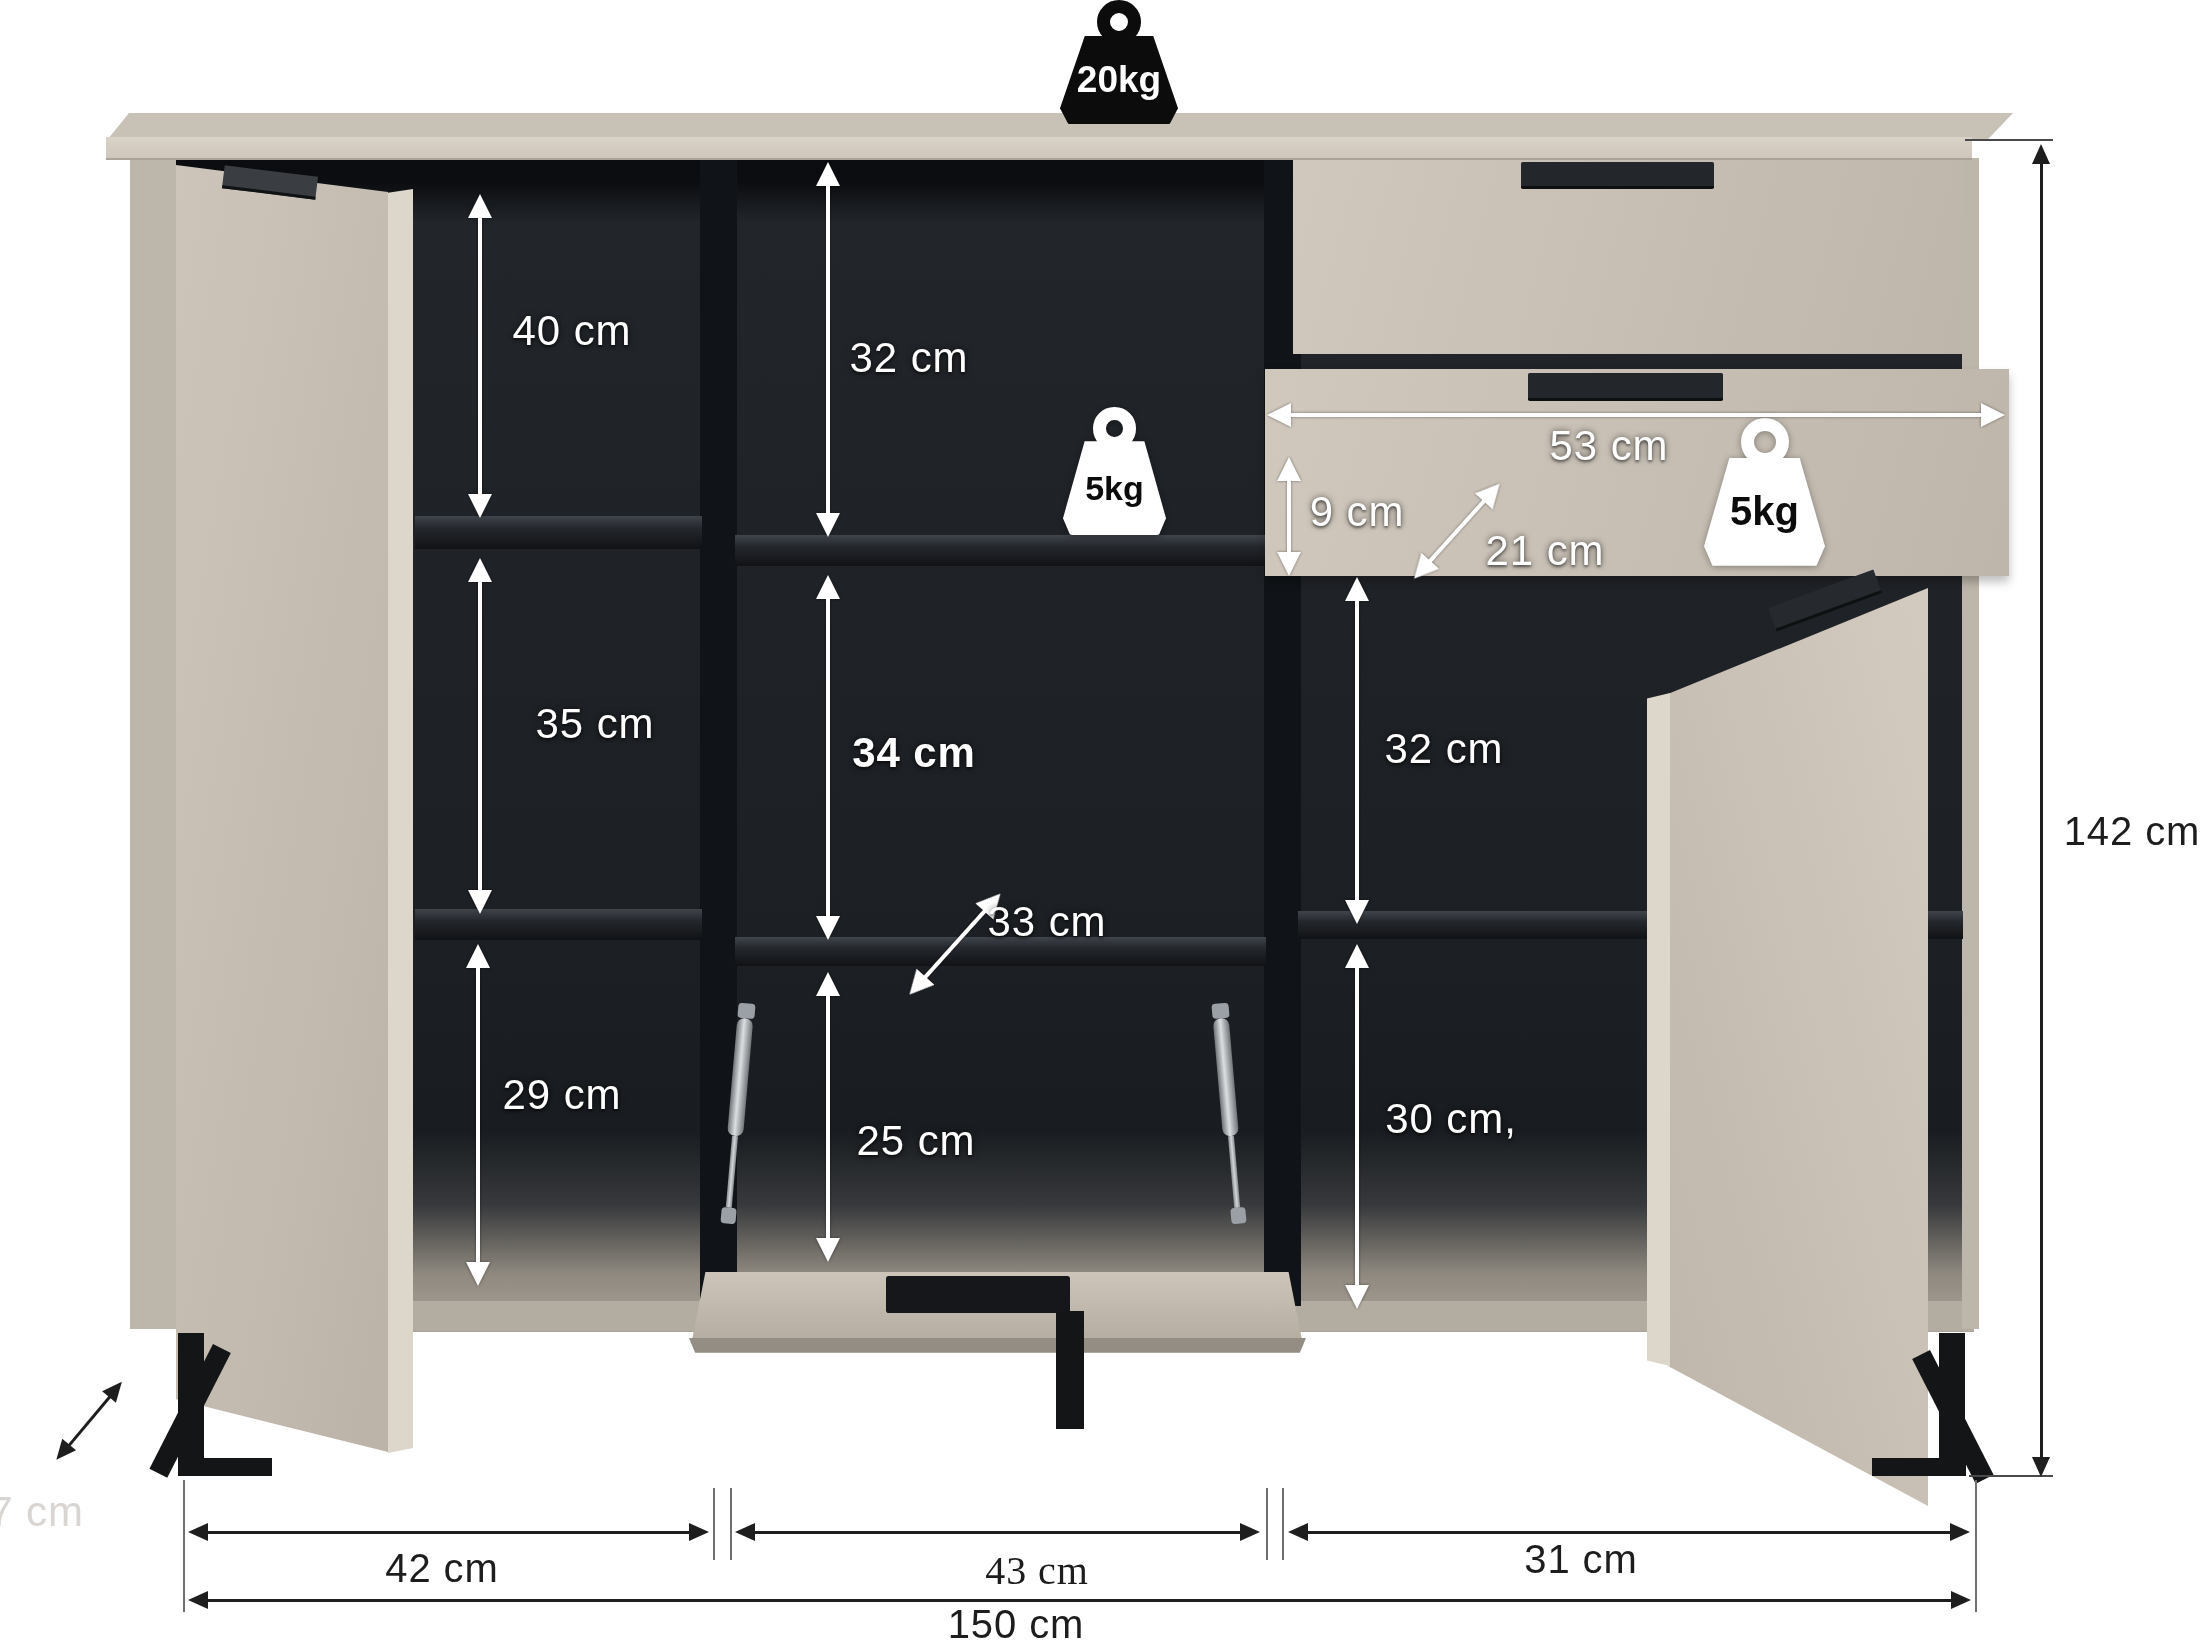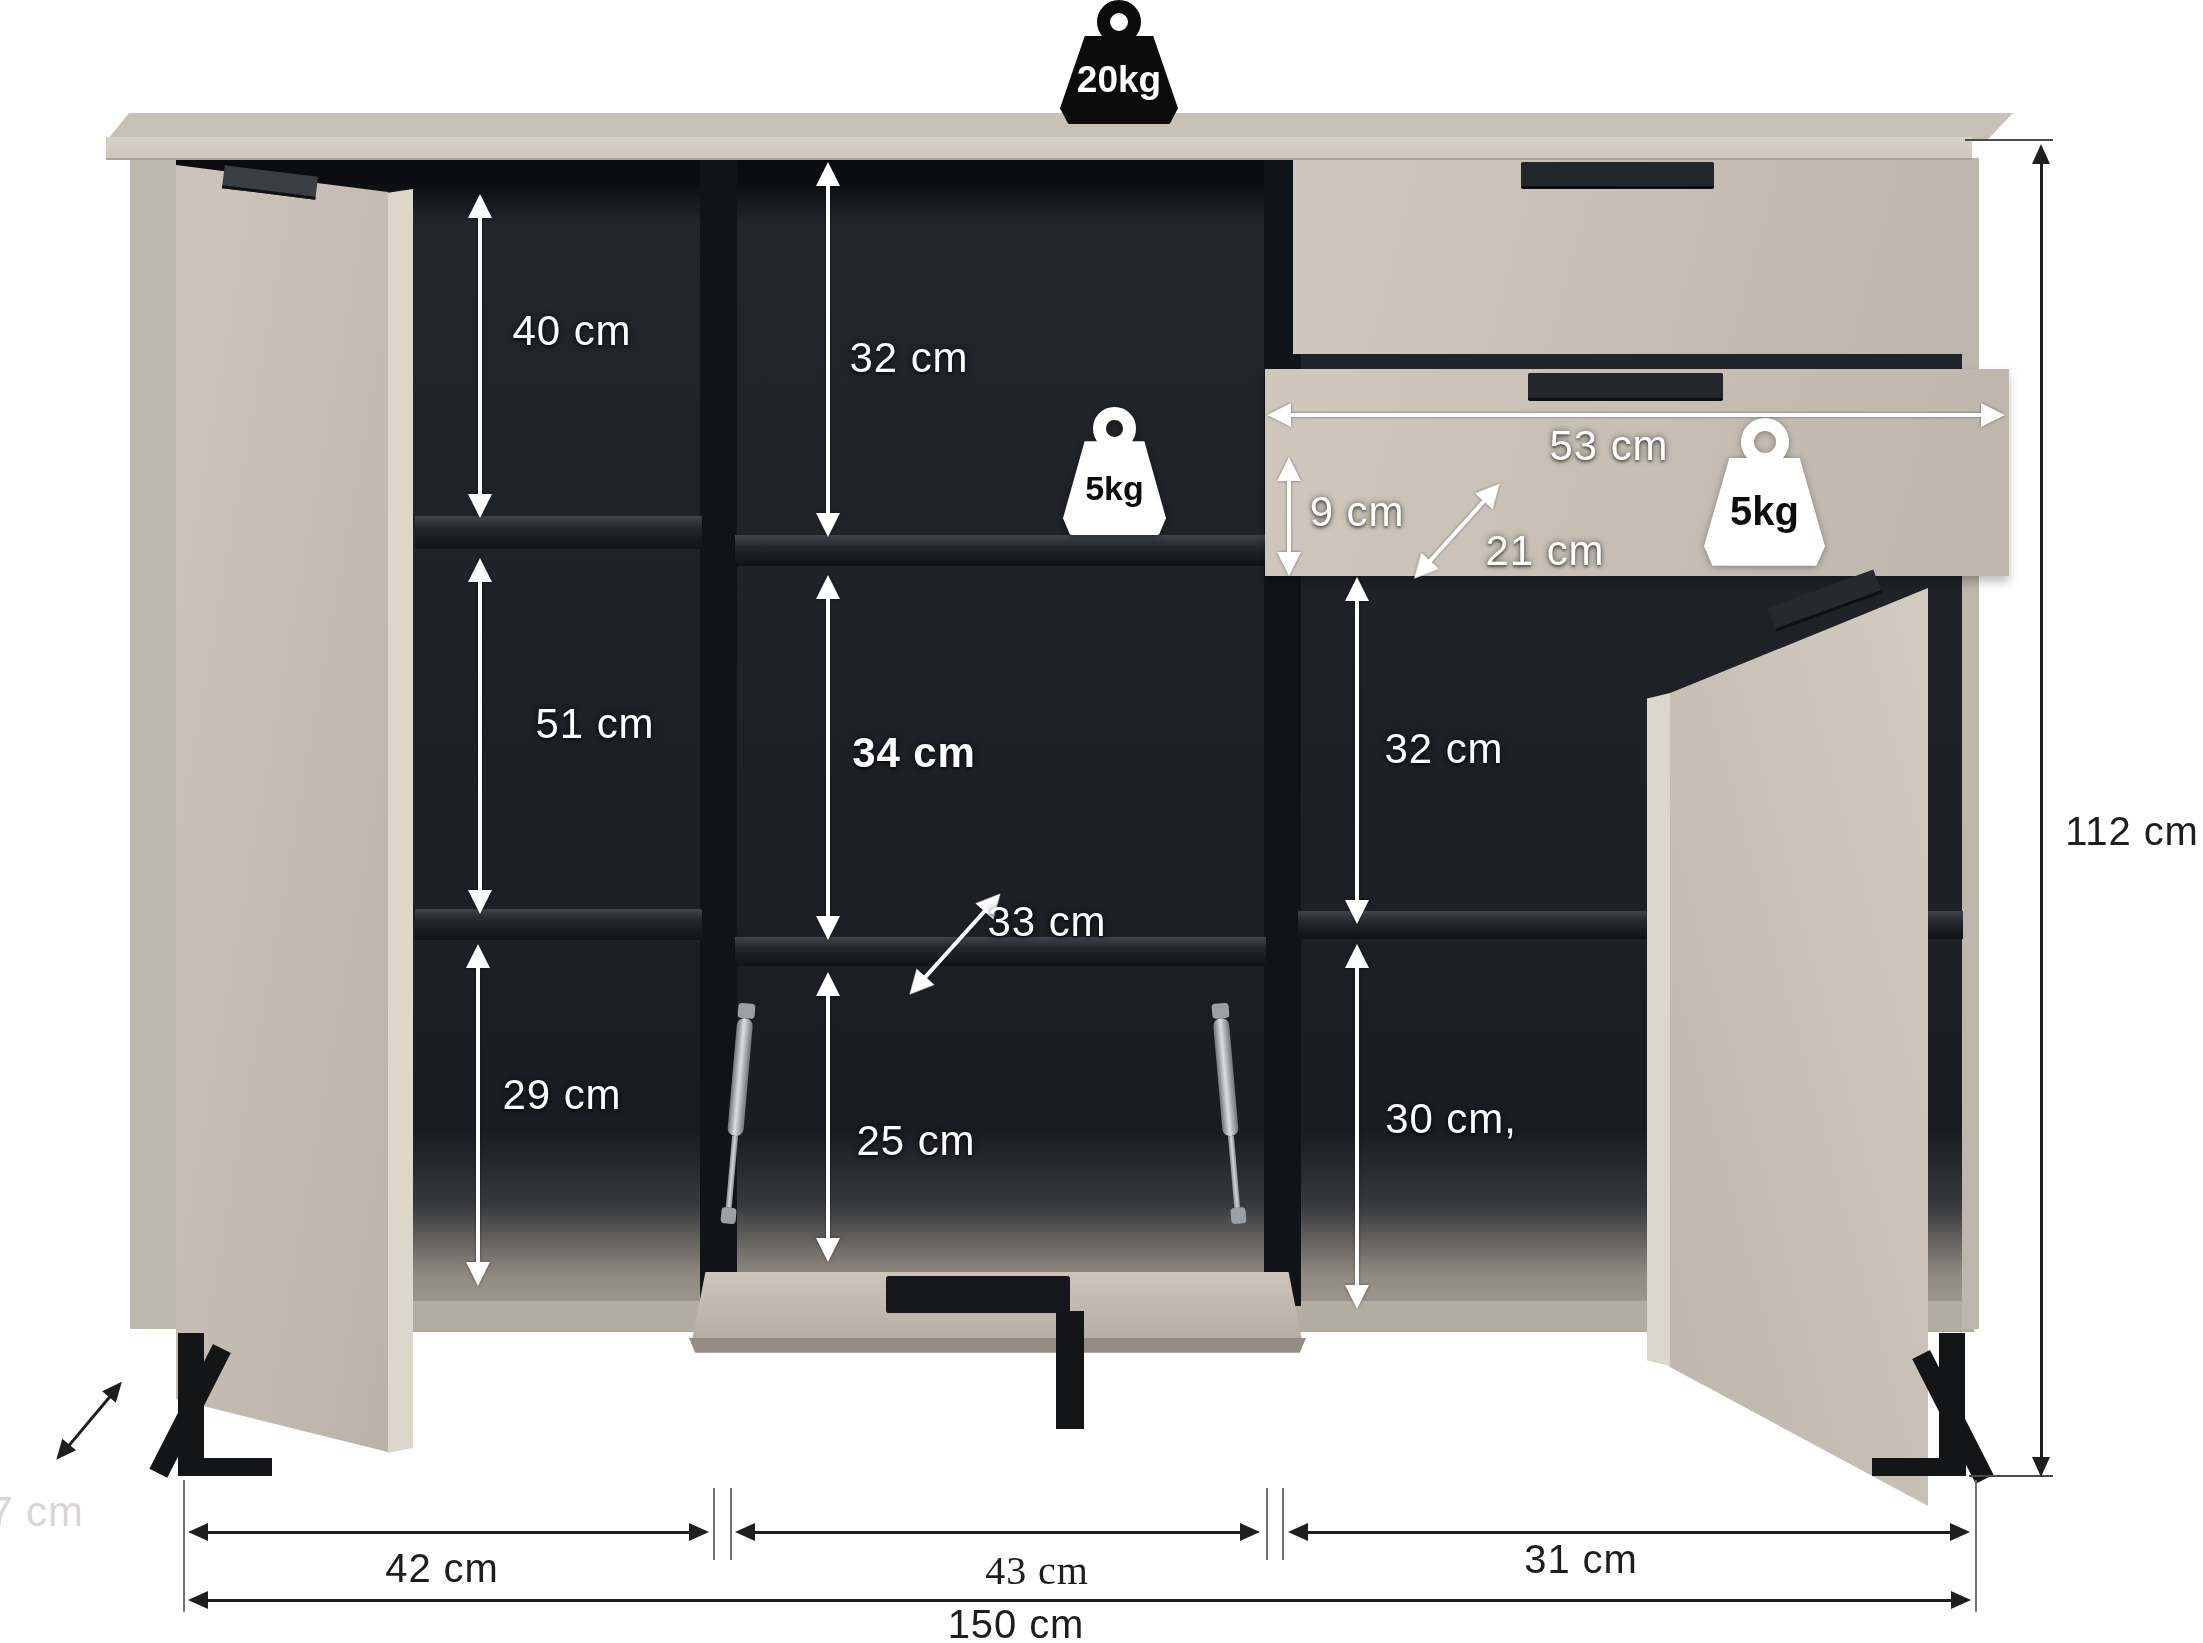--- a/index.html
+++ b/index.html
@@ -146,21 +146,21 @@
   <div class="abs weight white" style="left:1704px;top:418px;width:121px;">
     <div class="ring" style="width:22px;height:22px;"></div>
     <div class="wbody" style="width:121px;height:108px;font-size:40px;">
       <span>5kg</span>
     </div>
   </div>
 
   <div class="abs va" style="left:478px;top:216px;height:280px;"></div>
   <div class="abs lbl light" style="left:572px;top:331px;">40 cm</div>
   <div class="abs va" style="left:478px;top:580px;height:312px;"></div>
-  <div class="abs lbl light" style="left:595px;top:724px;">51 cm</div>
+  <div class="abs lbl light" style="left:595px;top:724px;">35 cm</div>
   <div class="abs va" style="left:476px;top:966px;height:298px;"></div>
   <div class="abs lbl light" style="left:562px;top:1095px;">29 cm</div>
 
   <div class="abs va" style="left:826px;top:184px;height:331px;"></div>
   <div class="abs lbl light" style="left:909px;top:358px;">32 cm</div>
   <div class="abs va" style="left:826px;top:597px;height:321px;"></div>
   <div class="abs lbl light" style="left:914px;top:753px;font-weight:bold;">34 cm</div>
   <div class="abs va" style="left:953px;top:898px;height:92px;transform:rotate(42deg);"></div>
   <div class="abs lbl light" style="left:1047px;top:922px;">33 cm</div>
   <div class="abs va" style="left:826px;top:994px;height:246px;"></div>
@@ -174,21 +174,21 @@
   <div class="abs lbl light" style="left:1545px;top:551px;">21 cm</div>
 
   <div class="abs va" style="left:1355px;top:599px;height:303px;"></div>
   <div class="abs lbl light" style="left:1444px;top:749px;">32 cm</div>
   <div class="abs va" style="left:1355px;top:966px;height:321px;"></div>
   <div class="abs lbl light" style="left:1451px;top:1119px;">30 cm,</div>
 
   <div class="abs exth" style="left:1965px;top:139px;width:88px;"></div>
   <div class="abs exth" style="left:1969px;top:1475px;width:84px;"></div>
   <div class="abs vab" style="left:2040px;top:162px;height:1297px;"></div>
-  <div class="abs lbl dark" style="left:2132px;top:831px;">112 cm</div>
+  <div class="abs lbl dark" style="left:2132px;top:831px;">142 cm</div>
 
   <div class="abs vab" style="left:88px;top:1388px;height:66px;transform:rotate(40deg);"></div>
   <div class="abs lbl faint" style="left:-35px;top:1488px;">37 cm</div>
 
   <div class="abs ext" style="left:183px;top:1480px;height:132px;"></div>
   <div class="abs ext" style="left:713px;top:1488px;height:72px;"></div>
   <div class="abs ext" style="left:730px;top:1488px;height:72px;"></div>
   <div class="abs ext" style="left:1266px;top:1488px;height:72px;"></div>
   <div class="abs ext" style="left:1282px;top:1488px;height:72px;"></div>
   <div class="abs ext" style="left:1975px;top:1480px;height:132px;"></div>

